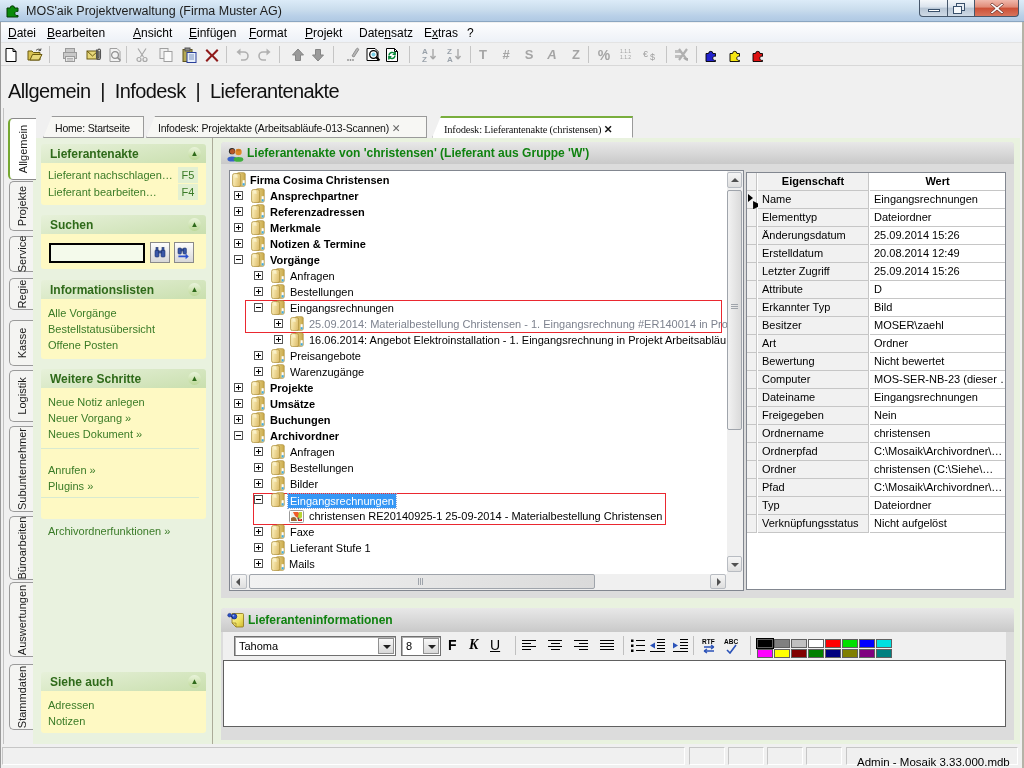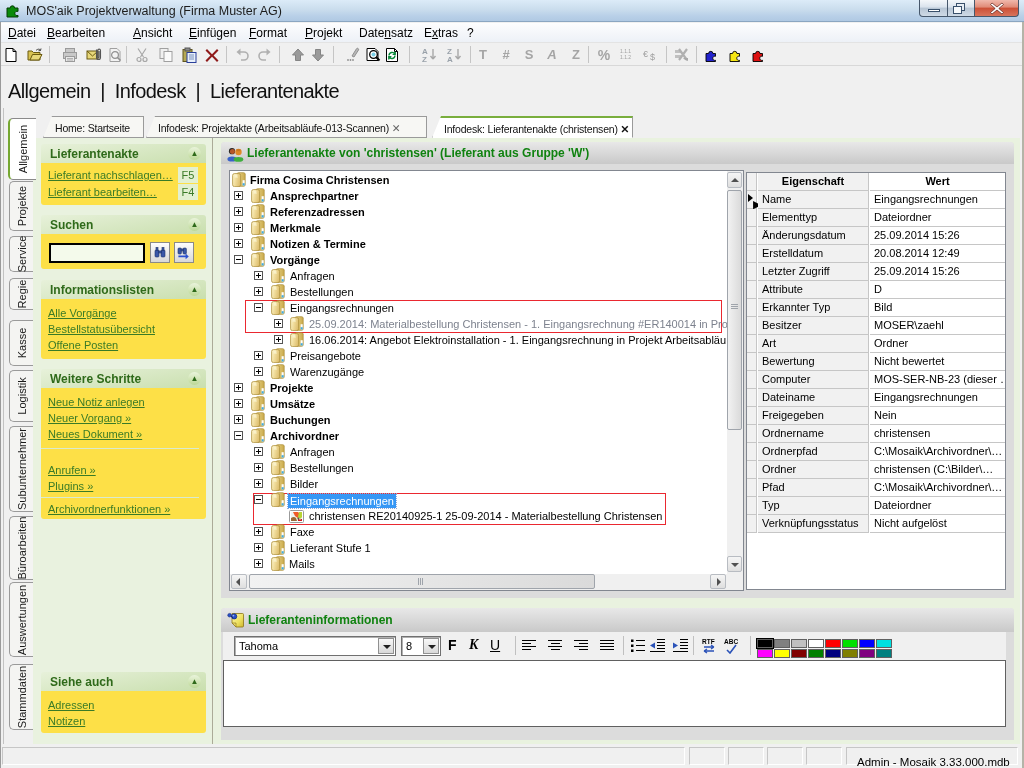--- a/index.html
+++ b/index.html
@@ -59,22 +59,22 @@
 
 
 #green { left:33px; top:138px; width:987px; height:606px; background:#e9f2df; }
 #green::before { content:""; position:absolute; left:179px; top:0; width:1px; height:100%; background:#abab98; }
 
 
 .sect { position:absolute; left:8px; width:165px; }
 .sect .hdr { height:19px; border-radius:3px 3px 0 0; position:relative;
   background:linear-gradient(170deg, #e7f1da, #c9dfae);
   font-size:12px; font-weight:bold; color:#2f6a1a; padding:3px 0 0 9px; }
-.sect .bdy { background:#fde047; border-radius:0 0 3px 3px; position:relative;
-  font-size:11px; color:#3a7b27;text-decoration:underline; }
+.sect .bdy { background:#fef9c3; border-radius:0 0 3px 3px; position:relative;
+  font-size:11px; color:#3a7b27; }
 .chev { position:absolute; right:5px; top:3px; width:13px; height:13px; border-radius:50%;
   background:linear-gradient(#eaf4dc, #bcd896); font-size:8px; color:#2f6a1a;
   text-align:center; line-height:13px; }
 .fkey { position:absolute; top:-2px; width:20px; text-align:center; background:#e3f0d2; padding:2px 0; color:#3a7b27; }
 .sbtn { position:absolute; top:8px; width:20px; height:21px; text-align:center;
   background:linear-gradient(#fdfdfd,#d8d8d8); border:1px solid #8a8a8a; }
 .sbtn svg { margin-top:3px; }
 .sepline { height:1px; background:#d9ead0; width:158px; margin-left:-7px; }
 
 
@@ -354,21 +354,21 @@
     </div>
 </div>
 
 <div class="abs" id="tabrow">
   <div class="htab" style="left:7px; width:101px; clip-path:polygon(9px 0, 100% 0, 100% 100%, 0 100%);">
       <span class="lbl">Home: Startseite</span>
     </div>
   <div class="htab" style="left:110px; width:281px; clip-path:polygon(9px 0, 100% 0, 100% 100%, 0 100%);">
       <span class="lbl">Infodesk: Projektakte (Arbeitsabläufe-013-Scannen) <span style="color:#666">✕</span></span>
     </div>
-  <div class="htab active" style="left:396px; width:201px; background:#fff; border-top:2px solid #79ae3d; border-bottom-color:#ffffff; clip-path:polygon(9px 0, 100% 0, 100% 100%, 0 100%);">
+  <div class="htab active" style="left:396px; width:201px; background:#fff; border-top:2px solid #79ae3d; border-bottom-color:#ffffff; clip-path:polygon(9px 0, 100% 0, 100% 100%, 0 100%);font-family:Liberation Serif, serif;">
       <span class="lbl">Infodesk: Lieferantenakte (christensen) <b>✕</b></span>
     </div>
 </div>
 
 <div class="abs" id="green">
 
   <div class="sect" style="top:6px;">
     <div class="hdr">Lieferantenakte<span class="chev">▲</span></div>
     <div class="bdy" style="height:42px; padding-top:6px;">
       <div style="position:relative; padding-left:7px; height:16px;">Lieferant nachschlagen…<span class="fkey" style="right:8px;">F5</span></div>
@@ -416,21 +416,21 @@
   <div class="sect" style="top:231px;">
     <div class="hdr">Weitere Schritte<span class="chev">▲</span></div>
     <div class="bdy" style="height:131px; padding:8px 0 0 7px;">
       <div style="height:16px;">Neue Notiz anlegen</div>
       <div style="height:16px;">Neuer Vorgang »</div>
       <div style="height:16px;">Neues Dokument »</div>
       <div class="sepline" style="margin-top:4px;"></div>
       <div style="height:16px; margin-top:15px;">Anrufen »</div>
       <div style="height:16px;">Plugins »</div>
       <div class="sepline" style="margin-top:1px;"></div>
-      <div style="height:16px; margin-top:5px;">Archivordnerfunktionen »</div>
+      <div style="height:16px; margin-top:27px;">Archivordnerfunktionen »</div>
     </div>
   </div>
 
   <div class="sect" style="top:534px;">
     <div class="hdr">Siehe auch<span class="chev">▲</span></div>
     <div class="bdy" style="height:42px; padding:8px 0 0 7px;">
       <div style="height:16px;">Adressen</div>
       <div style="height:16px;">Notizen</div>
     </div>
   </div>
@@ -728,21 +728,21 @@
           <span class="c2">christensen</span>
         </div>
       <div class="prow" style="top:270px;">
           <span class="c0"></span>
           <span class="c1">Ordnerpfad</span>
           <span class="c2">C:\Mosaik\Archivordner\…</span>
         </div>
       <div class="prow" style="top:288px;">
           <span class="c0"></span>
           <span class="c1">Ordner</span>
-          <span class="c2">christensen (C:\Bilder\…</span>
+          <span class="c2">christensen (C:\Siehe\…</span>
         </div>
       <div class="prow" style="top:306px;">
           <span class="c0"></span>
           <span class="c1">Pfad</span>
           <span class="c2">C:\Mosaik\Archivordner\…</span>
         </div>
       <div class="prow" style="top:324px;padding-left:32px;">
           <span class="c0"></span>
           <span class="c1">Typ</span>
           <span class="c2">Dateiordner</span>

